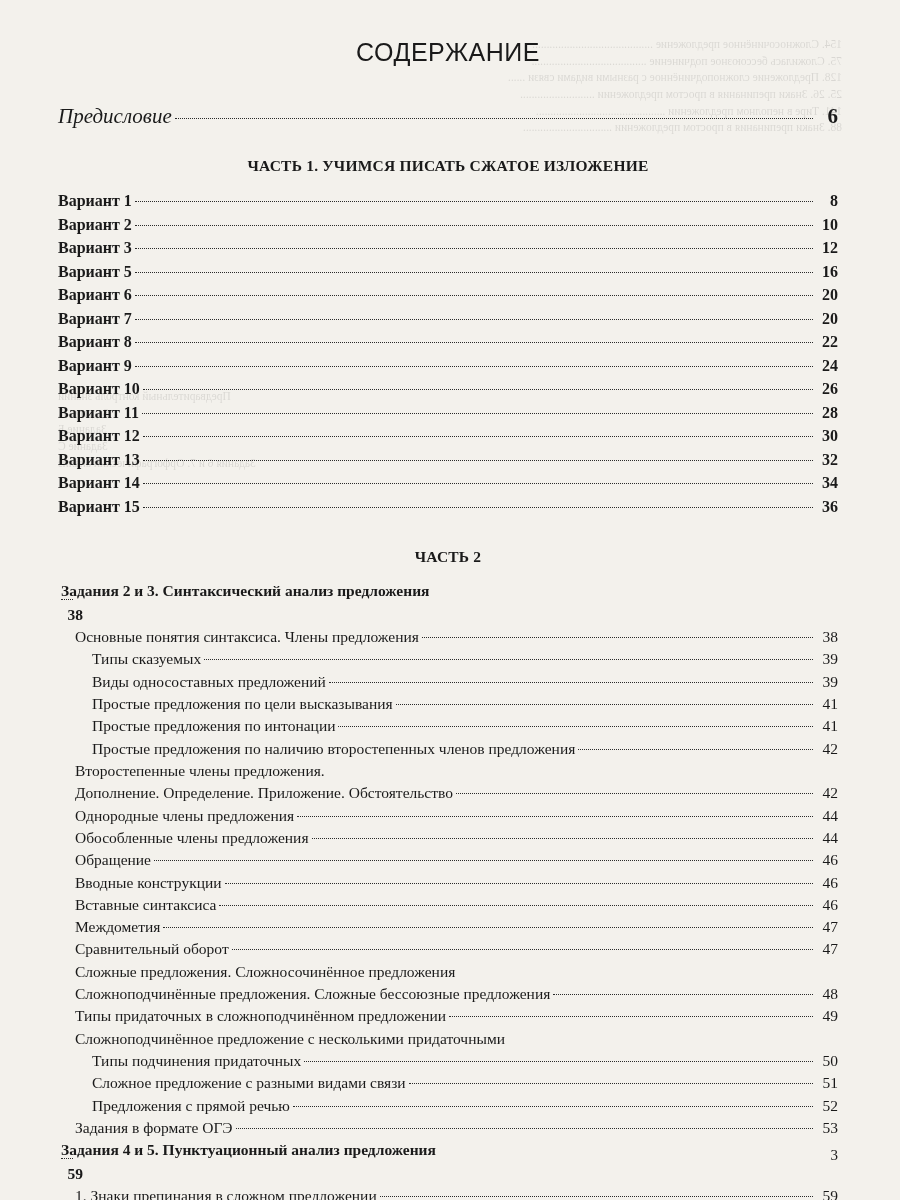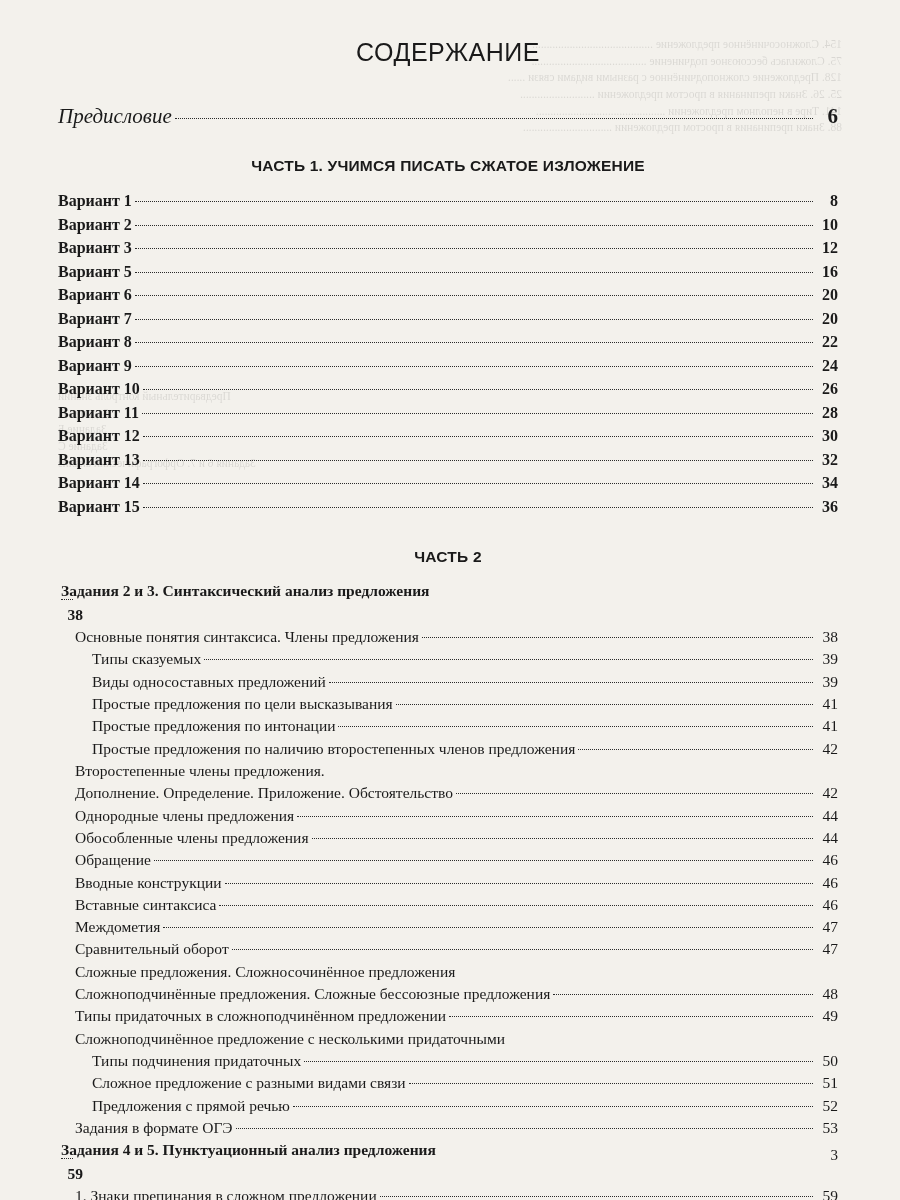--- a/index.html
+++ b/index.html
@@ -83,21 +83,21 @@
 
   .row.preface {
     font-style: italic;
     font-size: 21px;
     margin-bottom: 26px;
   }
   .row.preface .pg { font-style: normal; font-weight: bold; }
 
   .part-head {
     text-align: center;
-    font-family: Liberation Sans, sans-serif;
+    font-family: Liberation Serif, serif;
     font-weight: bold;
     font-size: 15.5px;
     margin: 6px 0 14px 0;
     letter-spacing: 0.2px;
   }
   .part-head.p2 {
     margin: 30px 0 14px 0;
   }
 
   .row.variant {

